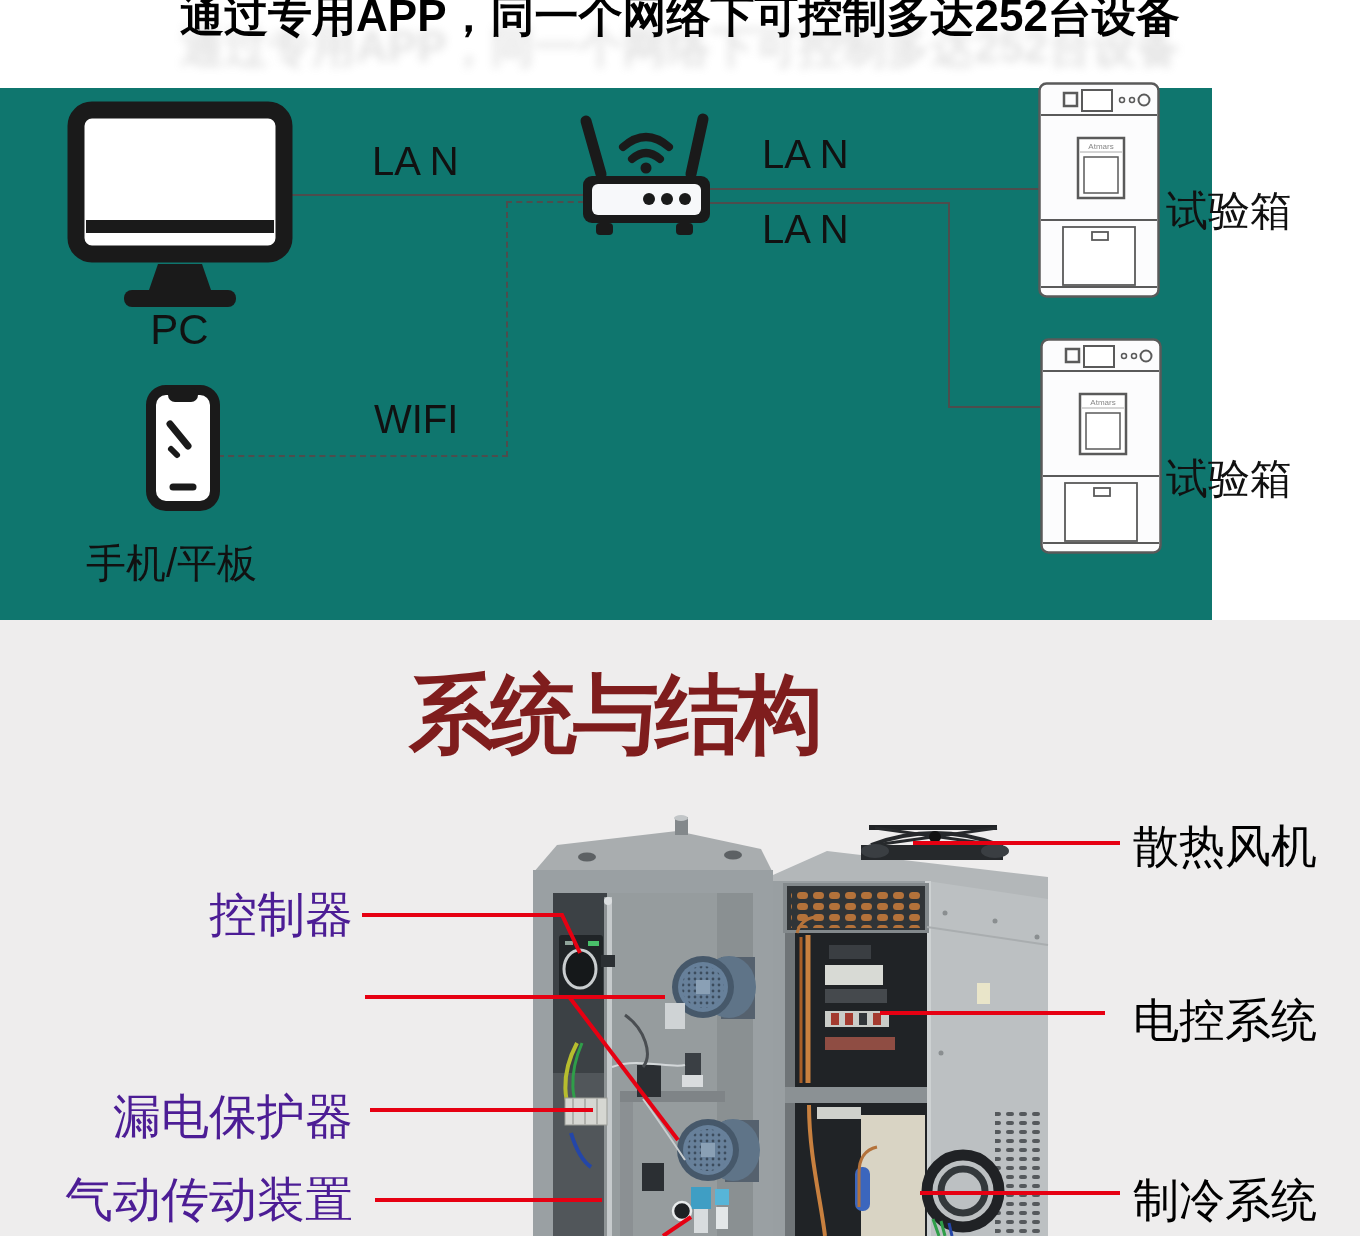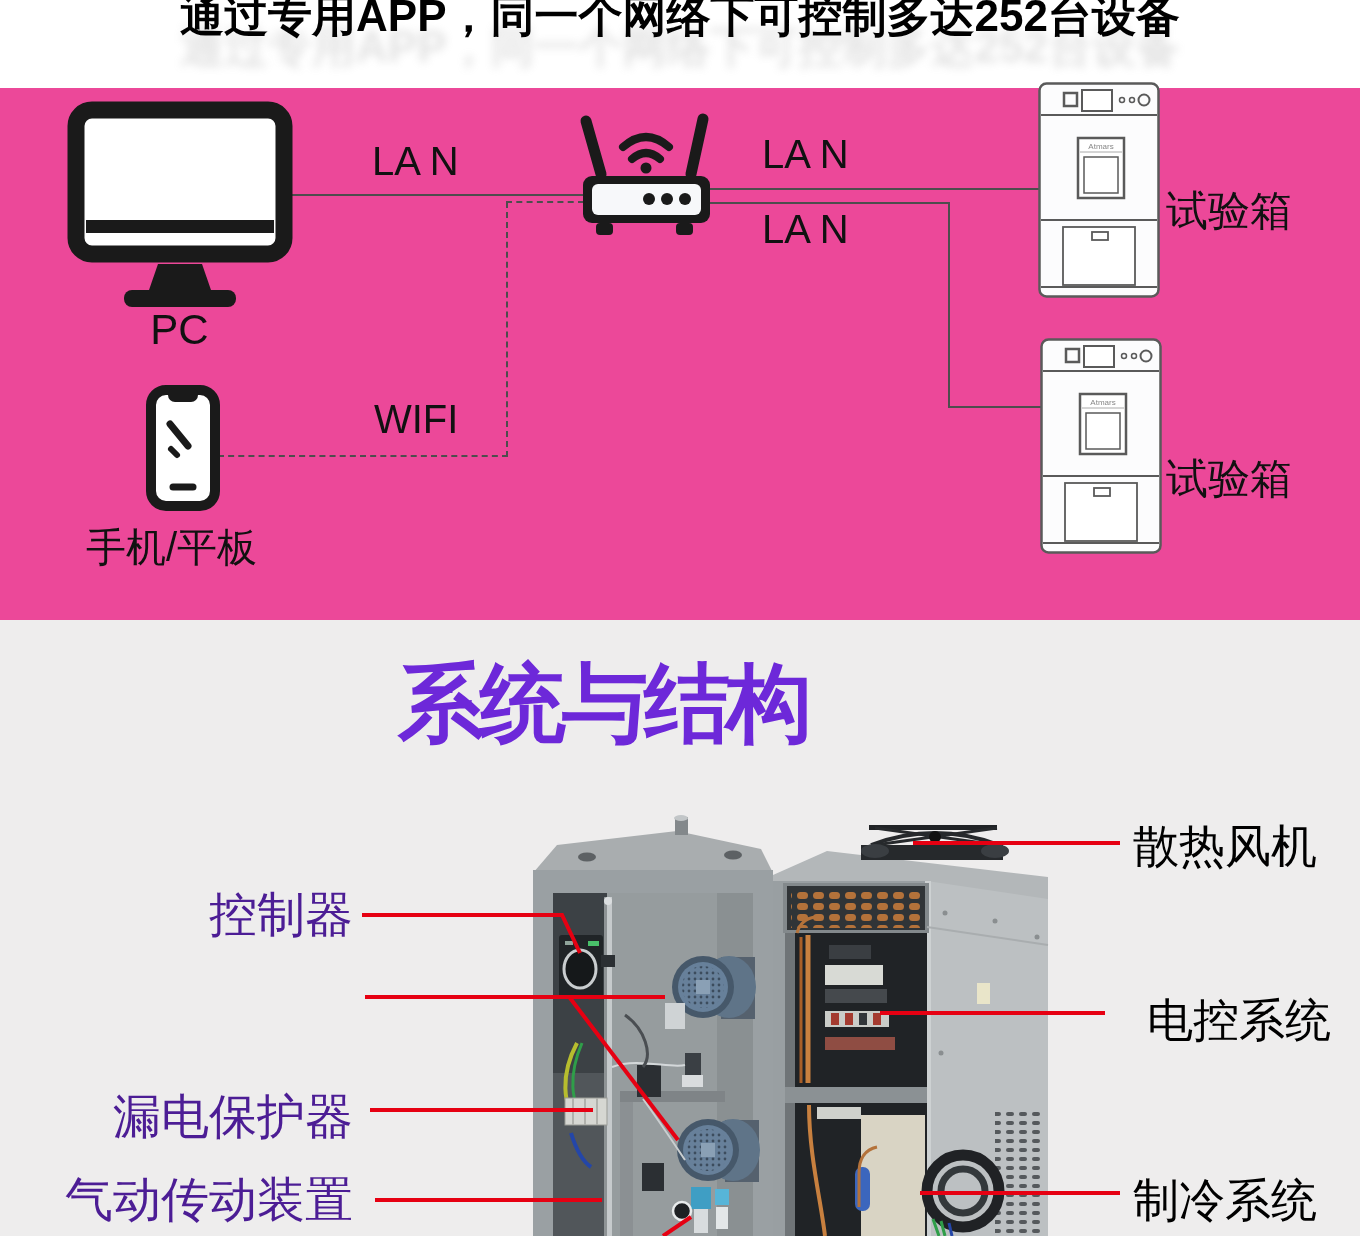--- a/index.html
+++ b/index.html
@@ -1,34 +1,34 @@
 <!DOCTYPE html>
 <html><head>
 <meta charset="utf-8">
 <style>
   html,body{margin:0;padding:0;}
   body{width:1360px;height:1236px;overflow:hidden;background:#fff;
        font-family:"Liberation Sans", sans-serif;color:#111;}
   .page{position:relative;width:1360px;height:1236px;overflow:hidden;}
   
-  .top-section{position:absolute;left:0;top:0;width:1360px;height:620px;background:#ec4899;}
+  .top-section{position:absolute;left:0;top:0;width:1212px;height:620px;background:#0f766e;}
   .white-band{position:absolute;left:0;top:0;width:1360px;height:88px;background:#ffffff;}
   .title{position:absolute;left:0;top:-13px;width:1360px;margin:0;text-align:center;
          font-size:44px;font-weight:900;color:#000;letter-spacing:0px;white-space:nowrap;}
   .title-ghost{position:absolute;left:0;top:18px;width:1360px;text-align:center;font-size:44px;
          font-weight:900;color:#9a9a9a;opacity:.28;filter:blur(4px);white-space:nowrap;pointer-events:none;}
   .dia-label{position:absolute;font-size:40px;color:#111;white-space:nowrap;}
   .ln{position:absolute;background:#4d4d4d;}
   .lnd-h{position:absolute;border-top:2px dashed #4d4d4d;height:0;}
   .lnd-v{position:absolute;border-left:2px dashed #4d4d4d;width:0;}
   .icon-svg{position:absolute;}
   
   .bottom-section{position:absolute;left:0;top:620px;width:1360px;height:616px;background:#eeeded;}
-  .sect-heading{position:absolute;left:602px;top:25px;transform:translateX(-50%);margin:1px;
-         font-size:86px;font-weight:900;letter-spacing:-4px;color:#6d28d9;white-space:nowrap;}
+  .sect-heading{position:absolute;left:602px;top:25px;transform:translateX(-50%);margin:12px;
+         font-size:86px;font-weight:900;letter-spacing:-4px;color:#7f1d1d;white-space:nowrap;}
   .callout-left{position:absolute;right:1007px;text-align:right;font-size:48px;color:#4c1d95;white-space:nowrap;}
   .callout-right{position:absolute;left:1133px;text-align:right;font-size:46px;color:#000;white-space:nowrap;}
   .machine{position:absolute;left:525px;top:195px;}
   .redlines{position:absolute;left:0;top:0;width:1360px;height:616px;pointer-events:none;}
 </style>
 </head>
 <body>
 
 <div class="page">
 
@@ -54,21 +54,21 @@
     </svg>
     <div class="dia-label" style="left:62px;top:306px;width:235px;text-align:center;font-size:42px;">PC</div>
 
     <svg class="icon-svg" style="left:145px;top:384px;" width="76" height="128" viewBox="0 0 76 128">
       <rect x="6" y="6" width="64" height="116" rx="15" fill="#ffffff" stroke="#1a1a1a" stroke-width="10"></rect>
       <rect x="23" y="4" width="30" height="14" rx="7" fill="#1a1a1a"></rect>
       <line x1="25" y1="40" x2="43" y2="62" stroke="#1a1a1a" stroke-width="7" stroke-linecap="round"></line>
       <line x1="26" y1="65" x2="32" y2="71" stroke="#1a1a1a" stroke-width="6" stroke-linecap="round"></line>
       <line x1="28" y1="103" x2="48" y2="103" stroke="#1a1a1a" stroke-width="7" stroke-linecap="round"></line>
     </svg>
-    <div class="dia-label" style="left:86px;top:520px;">手机/平板</div>
+    <div class="dia-label" style="left:86px;top:536px;">手机/平板</div>
 
     <svg class="icon-svg" style="left:575px;top:110px;" width="142" height="128" viewBox="0 0 142 128">
       <line x1="26" y1="64" x2="11" y2="11" stroke="#1a1a1a" stroke-width="11" stroke-linecap="round"></line>
       <line x1="116" y1="64" x2="128" y2="9" stroke="#1a1a1a" stroke-width="11" stroke-linecap="round"></line>
       <path d="M48,37 q23,-20 46,0" fill="none" stroke="#1a1a1a" stroke-width="8" stroke-linecap="round"></path>
       <path d="M57,49 q14,-12 28,0" fill="none" stroke="#1a1a1a" stroke-width="8" stroke-linecap="round"></path>
       <circle cx="71" cy="58" r="5.5" fill="#1a1a1a"></circle>
       <rect x="8" y="66" width="127" height="47" rx="9" fill="#1a1a1a"></rect>
       <rect x="17" y="74" width="109" height="31" rx="6" fill="#f7f8fa"></rect>
       <circle cx="74" cy="89" r="6" fill="#1a1a1a"></circle>
@@ -286,16 +286,16 @@
       <line x1="913" y1="223" x2="1120" y2="223" stroke="#e60012" stroke-width="4"></line>
       <line x1="880" y1="393" x2="1105" y2="393" stroke="#e60012" stroke-width="4"></line>
       <line x1="920" y1="573" x2="1120" y2="573" stroke="#e60012" stroke-width="4"></line>
     </svg>
 
     <div class="callout-left" style="top:263px;">控制器</div>
     <div class="callout-left" style="top:465px;margin-left:48px;">漏电保护器</div>
     <div class="callout-left" style="top:548px;">气动传动装置</div>
 
     <div class="callout-right" style="top:196px;">散热风机</div>
-    <div class="callout-right" style="top:370px;margin-left:14px;">电控系统</div>
+    <div class="callout-right" style="top:370px;">电控系统</div>
     <div class="callout-right" style="top:550px;">制冷系统</div>
   </section>
 </div>
 
 </body></html>

